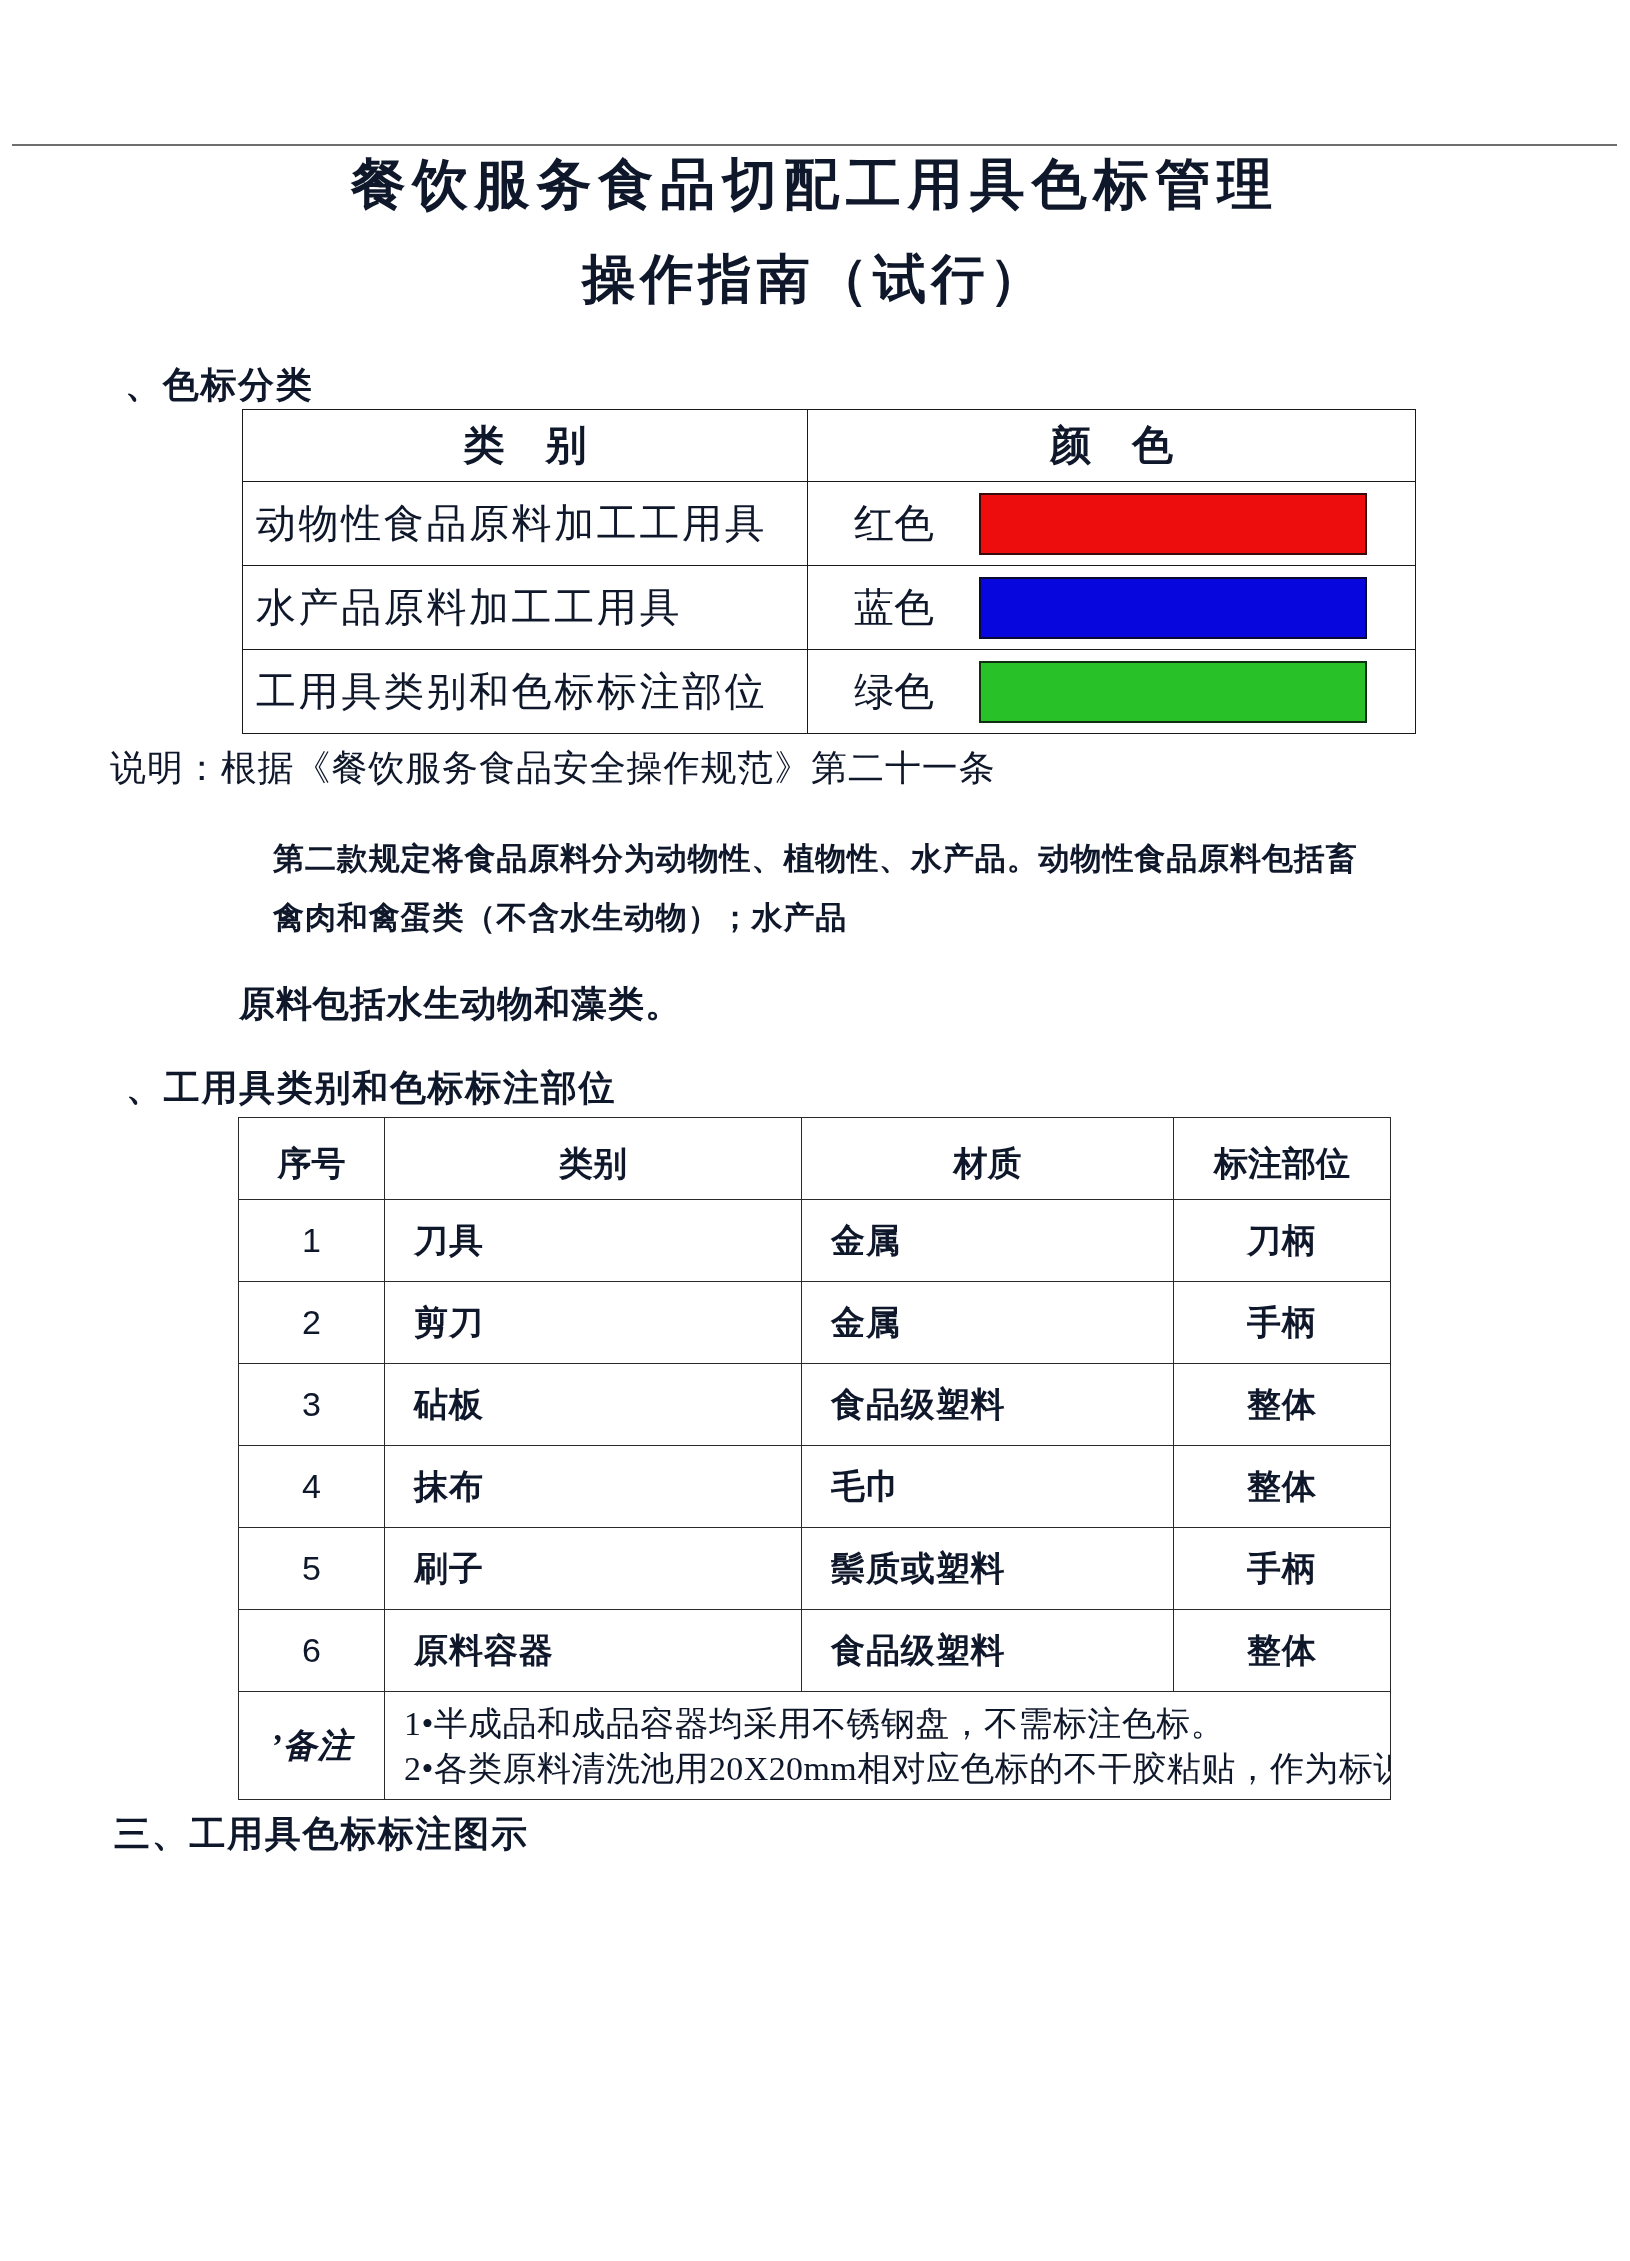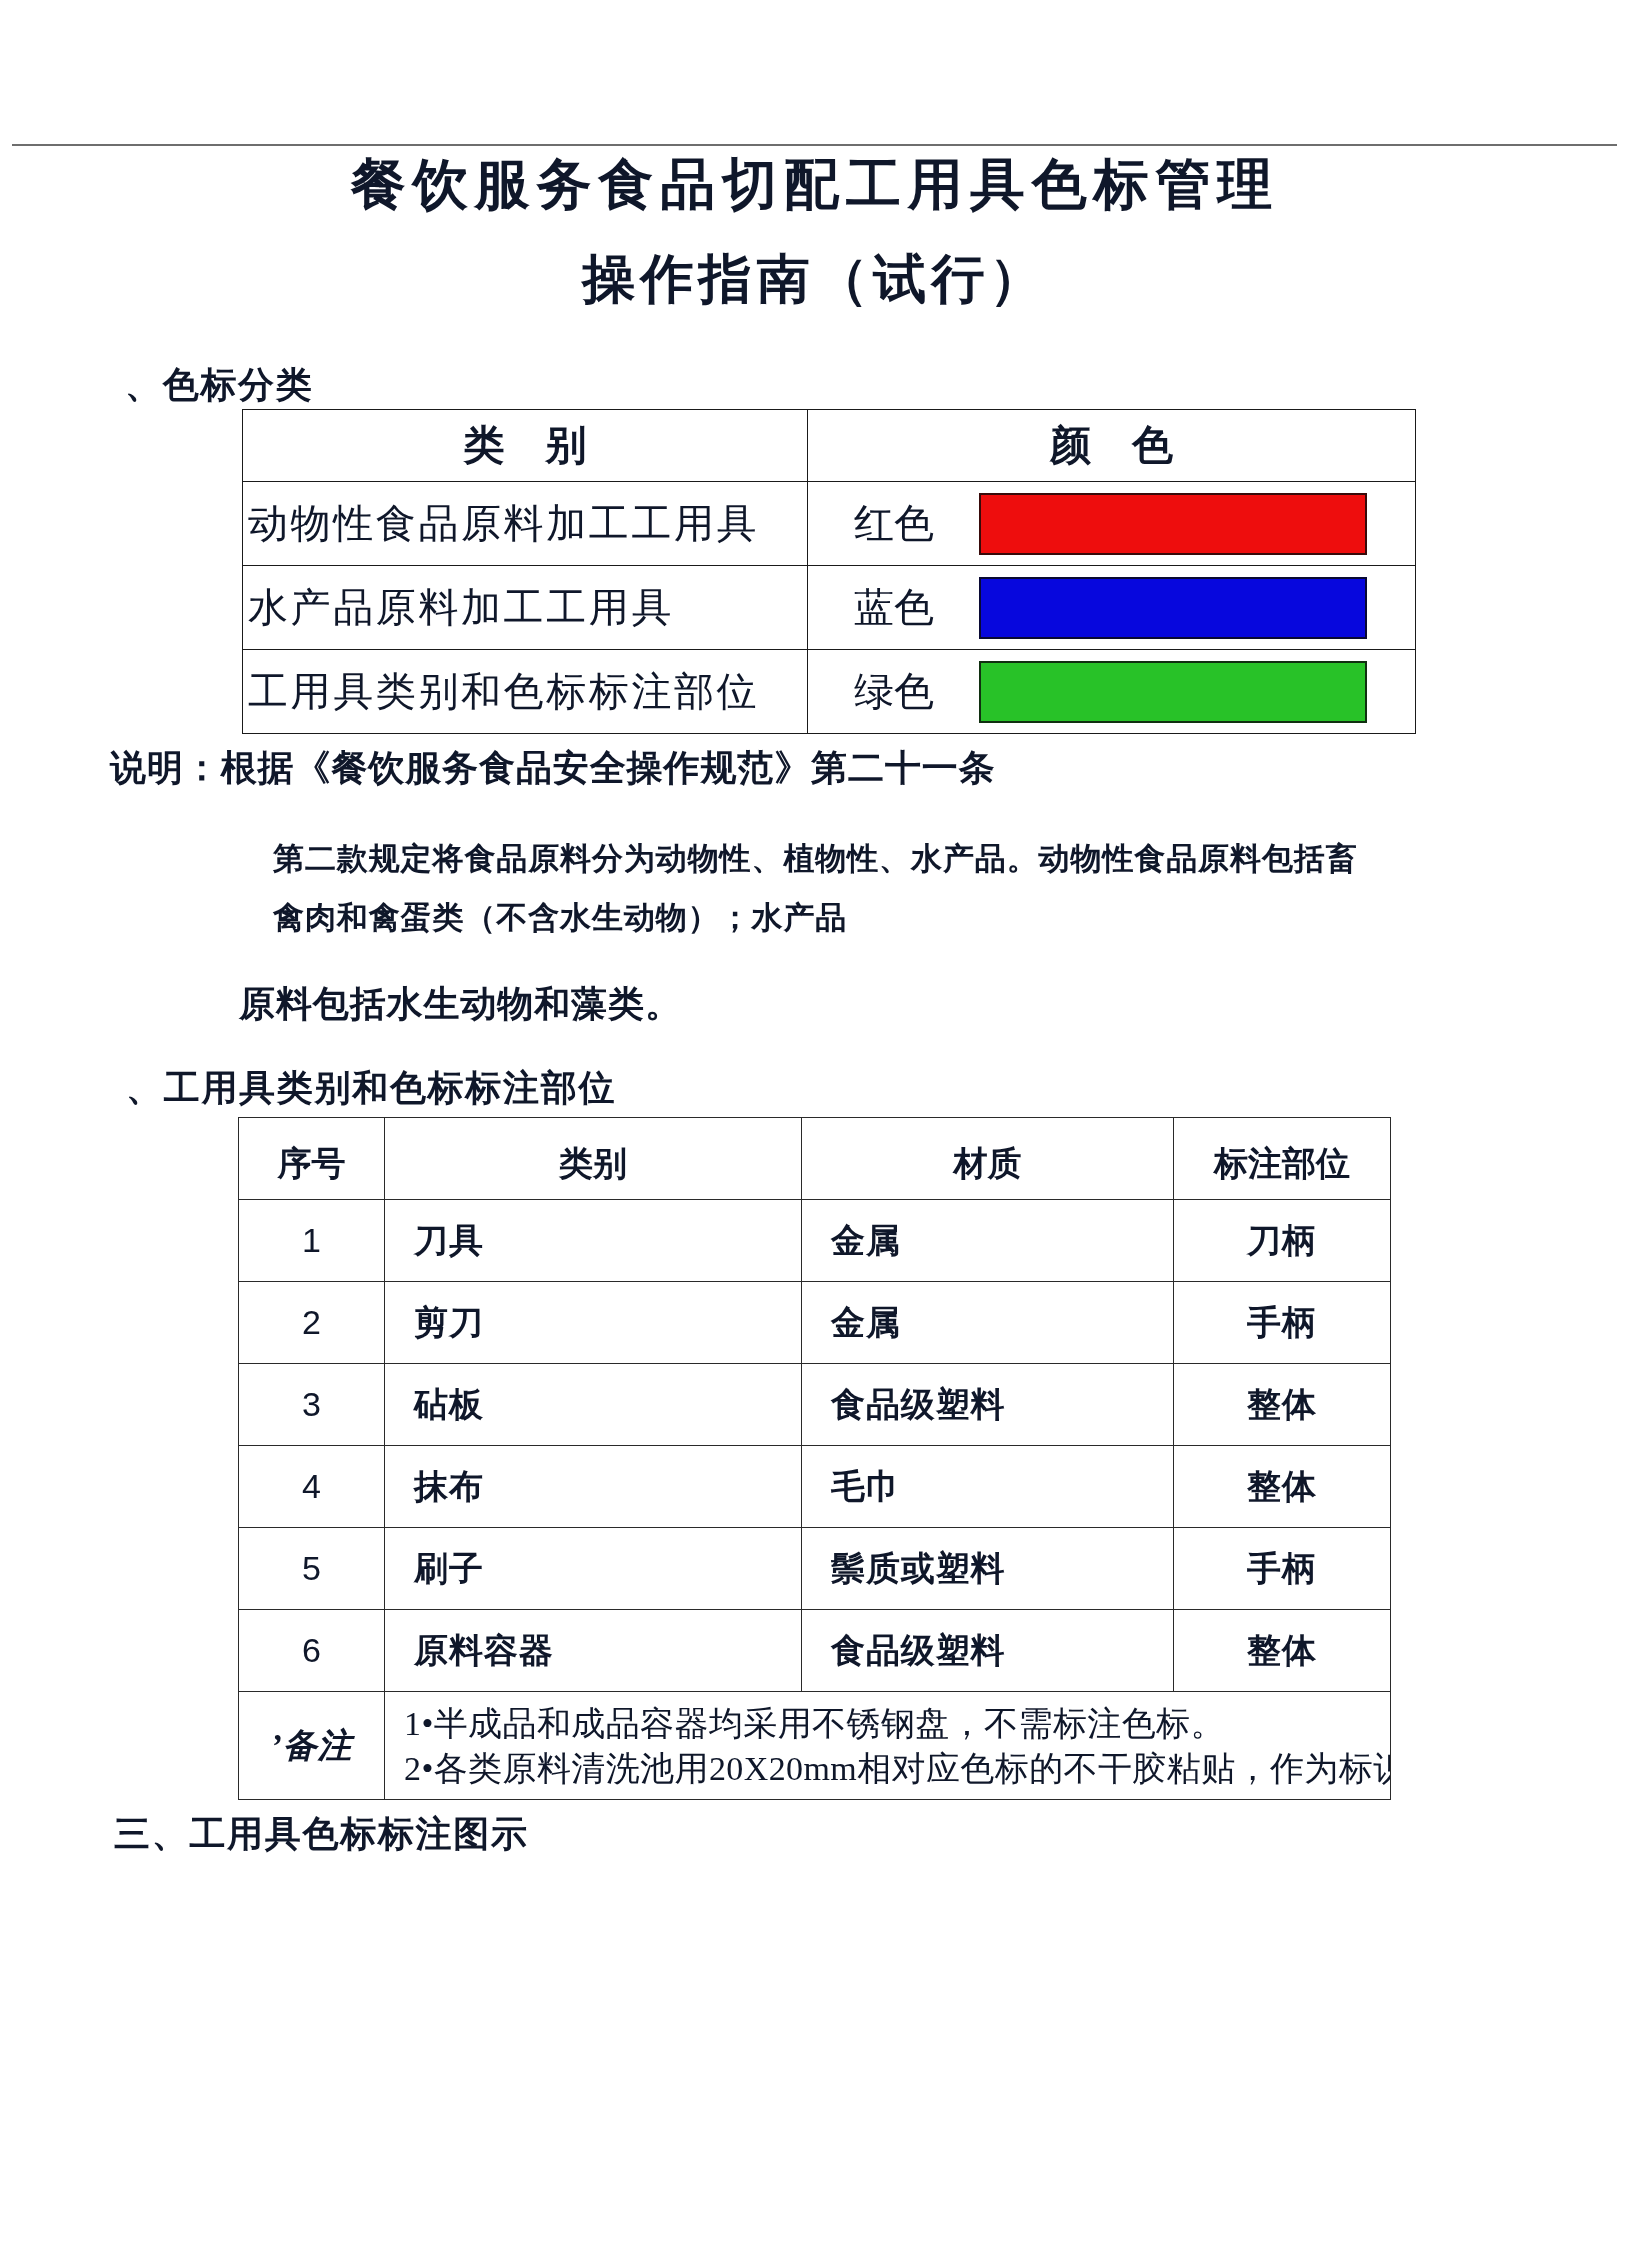--- a/index.html
+++ b/index.html
@@ -68,21 +68,21 @@
     font-size: 41px;
     font-weight: bold;
     text-align: center;
     margin-left: 34px;
   }
   .t1-cat {
     font-family: "Liberation Serif", serif;
     font-size: 40px;
     font-weight: normal;
     letter-spacing: 2.6px;
-    padding-left: 5px;
+    padding-left: 13px;
     text-align: left;
   }
   .t1-colorcell { padding-left: 33px; }
   .color-line { display: flex; align-items: center; gap: 45px; }
   .color-name {
     font-family: "Liberation Serif", serif;
     font-size: 40px;
     white-space: nowrap;
     margin-left: 13px;
   }
@@ -90,21 +90,21 @@
     width: 388px;
     height: 62px;
     border: 2.6px solid rgba(10,10,10,0.8);
   }
 
   
   .note-intro {
     position: absolute;
     top: 744px; left: 110px;
     font-size: 36px;
-    font-weight: bold;
+    font-weight: normal;
     letter-spacing: 0.9px;
     white-space: nowrap;
   }
   .note-body {
     position: absolute;
     top: 829px; left: 273px;
     width: 1092px;
     font-size: 31px;
     font-weight: bold;
     line-height: 59px;

